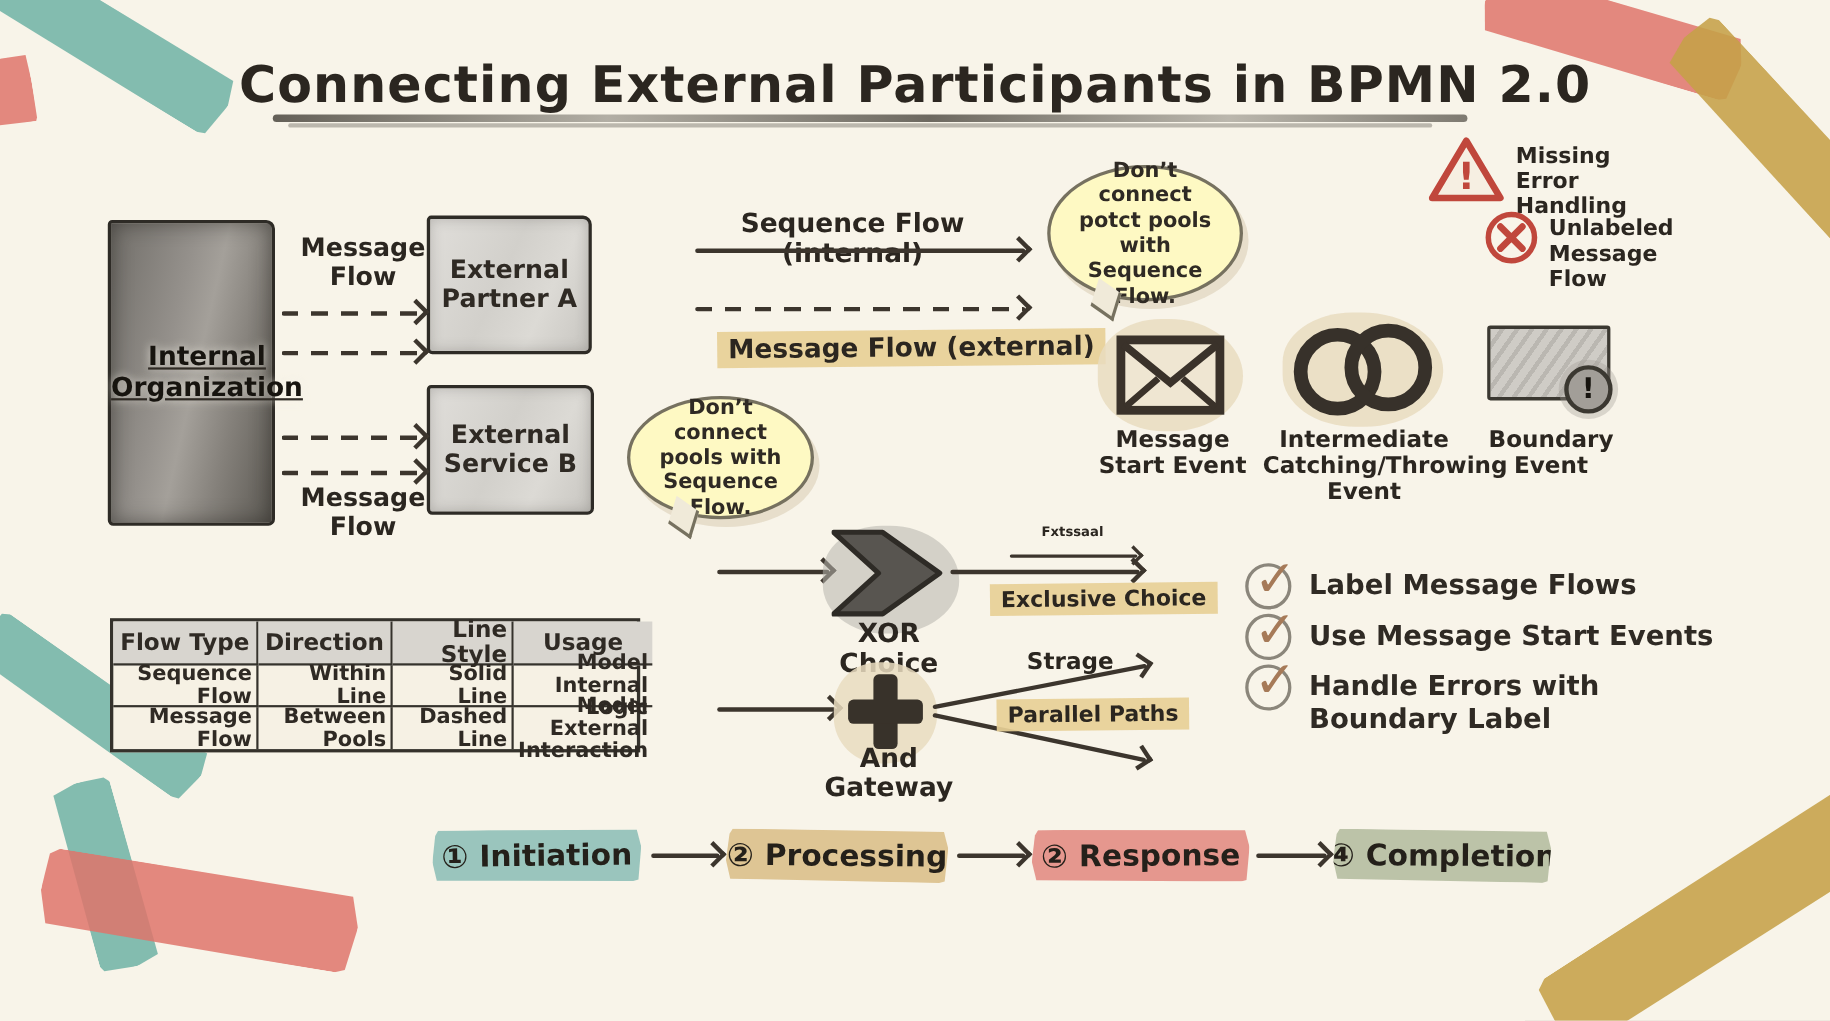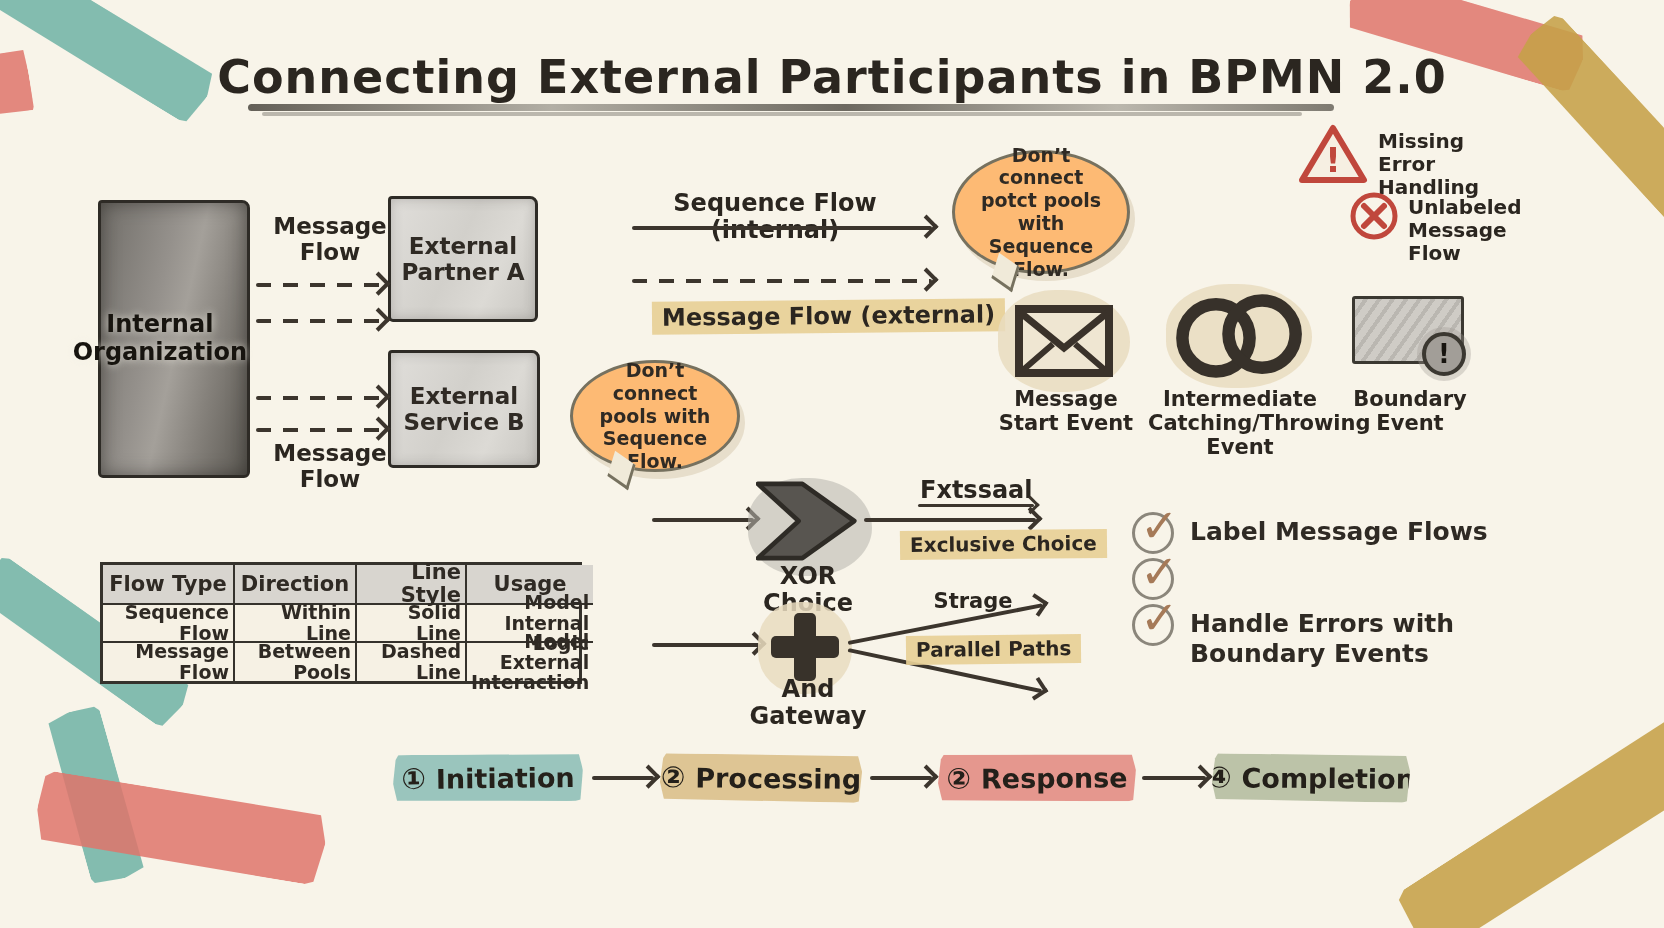--- a/index.html
+++ b/index.html
@@ -29,37 +29,37 @@
   .title-underline2  { position:absolute; left:262px; top:112px; width:1040px; height:4px; border-radius:3px; background:rgba(74,70,62,.35); }
 
   
   .lbl { position:absolute; font-weight:bold; text-align:center; line-height:1.14; color:#2b2620; }
   .tag { position:absolute; font-weight:bold; background:rgba(231,207,150,.92); padding:2px 10px 3px; color:#2b2620; transform:rotate(-0.6deg); }
 
   
   .pool { position:absolute; border:3px solid #2e2b26; border-radius:4px 8px 6px 5px; }
   .pool-internal { left:98px; top:200px; width:152px; height:278px;
       background:linear-gradient(103deg,#716e69,#95918c 38%,#a4a09a 52%,#85817b 72%,#5c5953);
-      box-shadow:inset 0 0 18px rgba(30,28,24,.5); display:flex; align-items:center; justify-content:flex-end; }
+      box-shadow:inset 0 0 18px rgba(30,28,24,.5); display:flex; align-items:center; justify-content:flex-start;text-decoration:underline; }
   .pool-internal .lbl-in { font-weight:bold; font-size:24px; text-align:center; line-height:1.15; color:#17140f; text-shadow:0 0 9px rgba(244,240,230,.8); }
   .pool-external { background:linear-gradient(115deg,#e0deda,#d2d0cb 45%,#dcdad5 70%,#c8c6c1); box-shadow:inset 0 0 12px rgba(60,57,52,.25);
       display:flex; align-items:center; justify-content:center; font-weight:bold; font-size:23px; text-align:center; line-height:1.15; }
   .pool-partner { left:388px; top:196px; width:150px; height:126px; }
   .pool-service { left:388px; top:350px; width:152px; height:118px; }
 
   
   .arrow { position:absolute; height:4px; background:#3c352d; border-radius:3px; }
   .arrow::after { content:""; position:absolute; right:-3px; top:50%; width:13px; height:13px;
       border-top:4px solid #3c352d; border-right:4px solid #3c352d; transform:translateY(-58%) rotate(45deg); }
   .arrow.dashed { background:repeating-linear-gradient(90deg,#3c352d 0 15px,transparent 15px 27px); }
   .arrow.thin { height:3px; }
   .arrow.thin::after { width:10px; height:10px; border-width:3px; }
 
   
-  .bubble { position:absolute; border:3px solid #76715f; border-radius:50%; background:#fdba74;
+  .bubble { position:absolute; border:3px solid #76715f; border-radius:50%; background:#fef9c3;
       display:flex; align-items:center; justify-content:center; text-align:center; font-weight:bold;
       box-shadow:5px 7px 0 rgba(186,166,126,.28); }
   .bubble::after { content:""; position:absolute; left:22%; bottom:-14px; width:22px; height:22px; background:#f0ead9;
       border-right:3px solid #76715f; border-bottom:3px solid #76715f; transform:rotate(35deg) skewX(18deg); }
   .bubble .btxt { padding:6px 14px; line-height:1.2; }
 
   
   .warn-wrap { position:absolute; }
 
   
@@ -202,21 +202,21 @@
     </div>
 
     <div class="arrow" style="left:652px; top:518px; width:102px;"></div>
     <div class="blob" style="left:748px; top:478px; width:124px; height:98px; background:#b7b4ad; opacity:.55;"></div>
     <div style="position:absolute; left:756px; top:480px;">
       <svg width="102" height="82" viewBox="0 0 110 88">
         <polygon points="2,4 50,4 106,44 50,84 2,84 46,44" fill="#585550" stroke="#2e2b26" stroke-width="5" stroke-linejoin="round"></polygon>
       </svg>
     </div>
     <div class="arrow" style="left:864px; top:518px; width:172px;"></div>
-    <div class="lbl" style="left:920px; top:477px; width:110px; font-size:24px;">Fxtssaal</div>
+    <div class="lbl" style="left:920px; top:477px; width:110px; font-size:12px;">Fxtssaal</div>
     <div class="arrow thin" style="left:918px; top:504px; width:116px;"></div>
     <div class="tag" style="left:900px; top:530px; font-size:20px;">Exclusive Choice</div>
     <div class="lbl" style="left:738px; top:563px; width:140px; font-size:24px;">XOR Choice</div>
 
     <div class="arrow" style="left:652px; top:643px; width:108px;"></div>
     <div class="blob" style="left:758px; top:602px; width:94px; height:92px;"></div>
     <div class="plus-wrap">
       <div class="pbar plus-v"></div>
       <div class="pbar plus-h"></div>
     </div>
@@ -229,26 +229,27 @@
     <div class="check-item" style="left:1132px; top:512px;">
       <div class="check-circ">
           <div class="check-mark">✓</div>
         </div>
       <div class="check-text">Label Message Flows</div>
     </div>
     <div class="check-item" style="left:1132px; top:558px;">
       <div class="check-circ">
           <div class="check-mark">✓</div>
         </div>
+      <div class="check-text">Use Message Start Events</div>
     </div>
     <div class="check-item" style="left:1132px; top:604px;">
       <div class="check-circ">
           <div class="check-mark">✓</div>
         </div>
-      <div class="check-text" style="width:270px; text-align:left;">Handle Errors with Boundary Events</div>
+      <div class="check-text" style="width:270px; text-align:left;">Handle Errors with Boundary Label</div>
     </div>
 
     <div class="step step1">
       <span class="num">①</span>
       <span>Initiation</span>
     </div>
     <div class="arrow" style="left:592px; top:776px; width:62px;"></div>
     <div class="step step2">
       <span class="num">②</span>
       <span>Processing</span>

